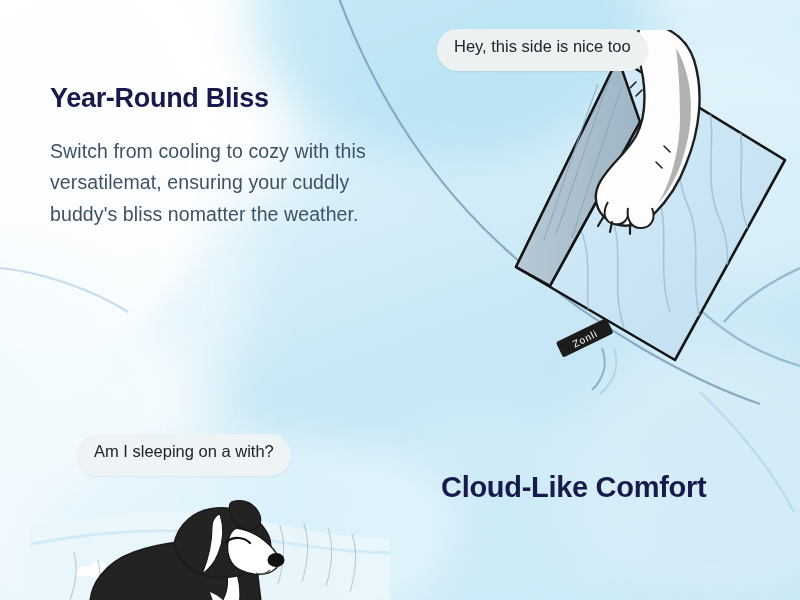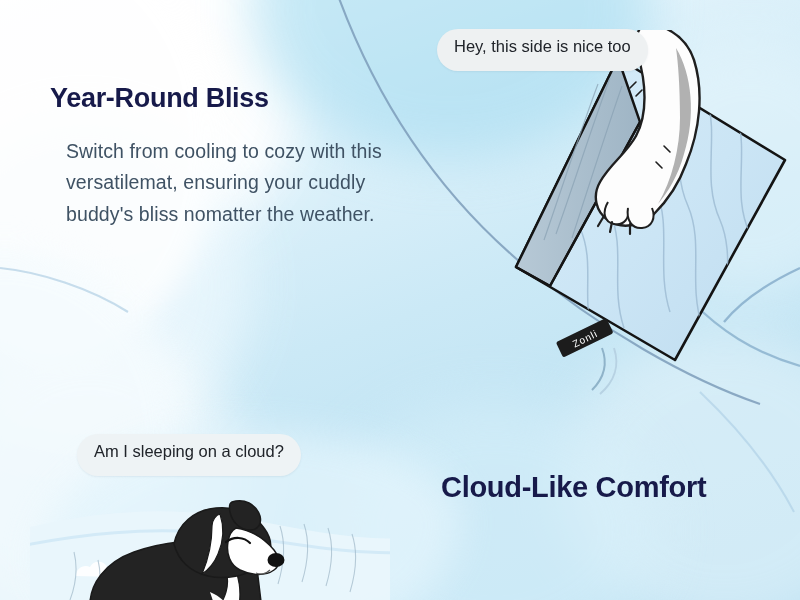--- a/index.html
+++ b/index.html
@@ -38,21 +38,21 @@
   
   .curves{position:absolute;inset:0;}
 
   
   .txt-block{position:absolute;}
   .h-title{
     font-size:27px;font-weight:700;letter-spacing:-.3px;
     color:#171a4a;margin:0 0 22px 0;line-height:1.1;
   }
   .h-body{
-    font-size:19.5px;line-height:1.62;color:#3f5264;margin:16px;font-weight:400;
+    font-size:19.5px;line-height:1.62;color:#3f5264;margin:0;font-weight:400;
     letter-spacing:.1px;
   }
   .block-left{left:50px;top:84px;width:350px;}
   .block-right{left:441px;top:472px;width:350px;}
   .block-right .h-title{font-size:29px;margin-bottom:16px;}
 
   
   .bubble{
     position:absolute;
     background:#eef1f2;
@@ -209,15 +209,15 @@
   <div class="txt-block block-left">
     <h2 class="h-title">Year-Round Bliss</h2>
     <p class="h-body">Switch from cooling to cozy with this versatilemat, ensuring your cuddly buddy's bliss nomatter the weather.</p>
   </div>
 
   <div class="txt-block block-right">
     <h2 class="h-title">Cloud-Like Comfort</h2>
   </div>
 
   <div class="bubble bubble-1">Hey, this side is nice too</div>
-  <div class="bubble bubble-2">Am I sleeping on a cloud?</div>
+  <div class="bubble bubble-2">Am I sleeping on a with?</div>
 
 </div>
 
 </body></html>

